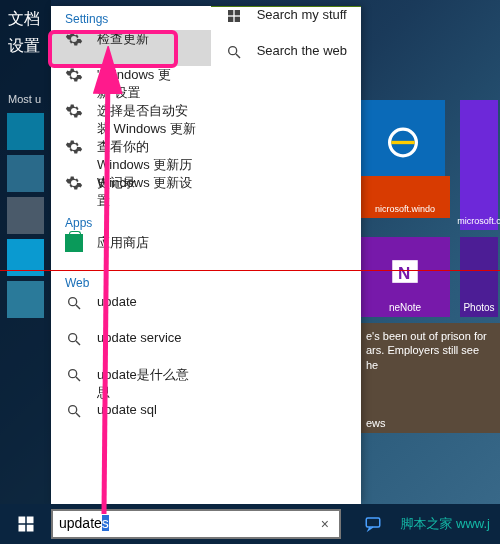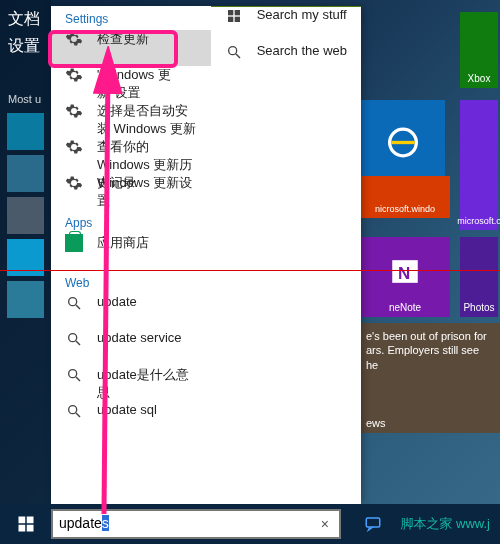--- a/index.html
+++ b/index.html
@@ -53,23 +53,20 @@
   <div class="lc-lbl">设置</div>
   <div class="lc-lbl" style="margin-top:30px;font-size:11px;opacity:.8">Most u</div>
   <div class="lc-tile t-a"></div>
   <div class="lc-tile t-b"></div>
   <div class="lc-tile t-c"></div>
   <div class="lc-tile t-d"></div>
   <div class="lc-tile t-e"></div>
 </div>
 
 <div class="right-area">
-  <div class="tile xbox">
-      <span>Xbox</span>
-    </div>
   <div class="tile ie">
     <svg viewBox="0 0 24 24" width="40" height="40">
         <circle cx="12" cy="12" r="8" fill="none" stroke="#fff" stroke-width="2"></circle>
         <path d="M5 12h14" stroke="#ffcc00" stroke-width="2"></path>
       </svg>
   </div>
   <div class="tile mswin">
       <span>nicrosoft.windo</span>
     </div>
   <div class="tile micro">

